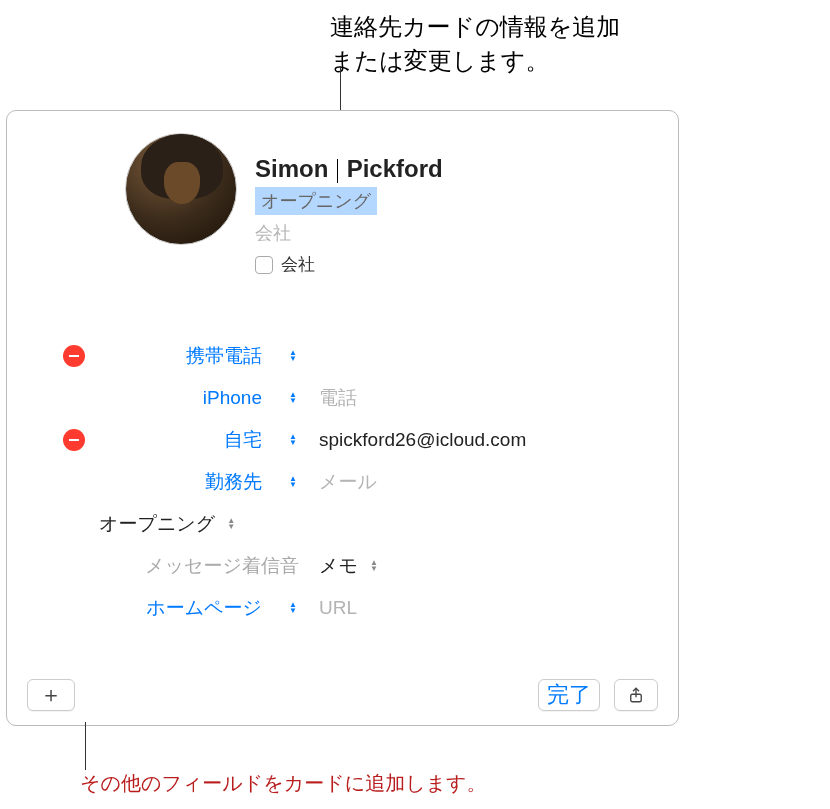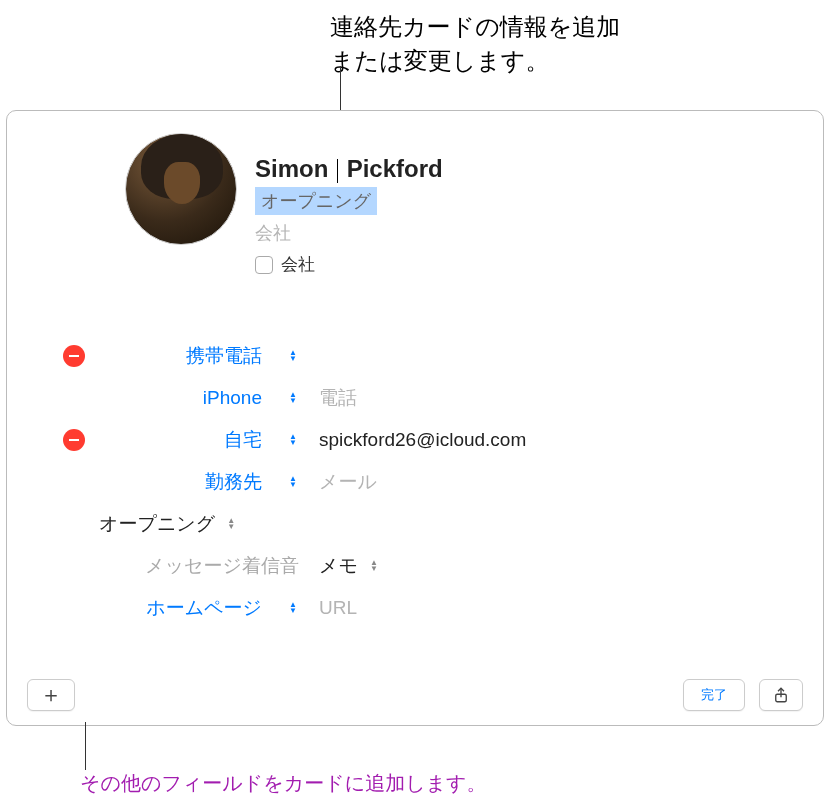--- a/index.html
+++ b/index.html
@@ -30,37 +30,37 @@
       height: 44px;
       background: #333;
     }
     
     
     .callout-bottom {
       position: absolute;
       top: 770px;
       left: 80px;
       font-size: 20px;
-      color: #a21caf;
+      color: #b91c1c;
     }
     .callout-bottom-line {
       position: absolute;
       top: 722px;
       left: 85px;
       width: 1px;
       height: 48px;
       background: #333;
     }
     
     
     .card-window {
       position: absolute;
       top: 110px;
       left: 6px;
-      width: 818px;
+      width: 673px;
       height: 616px;
       border: 1px solid #bbb;
       border-radius: 10px;
       background: #fff;
       overflow: hidden;
     }
     
     
     .avatar {
       position: absolute;
@@ -227,21 +227,21 @@
       box-shadow: 0 1px 1px rgba(0,0,0,0.05);
     }
     .add-btn {
       width: 48px;
       font-size: 22px;
       color: #444;
     }
     .spacer { flex: 1; }
     .done-btn {
       width: 62px;
-      font-size: 13px;
+      font-size: 22px;
       color: #007aff;
       font-weight: 500;
       margin-right: 14px;
     }
     .share-btn {
       width: 44px;
       color: #444;
     }
     .share-btn svg { width: 18px; height: 18px; }
   </style>

